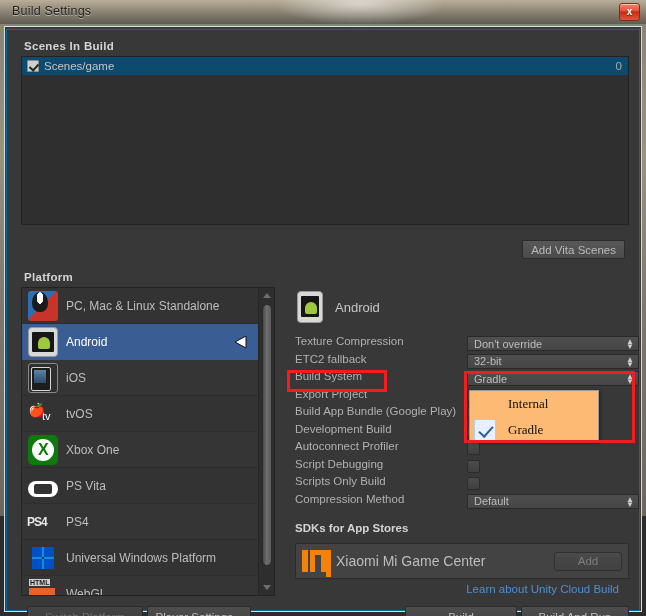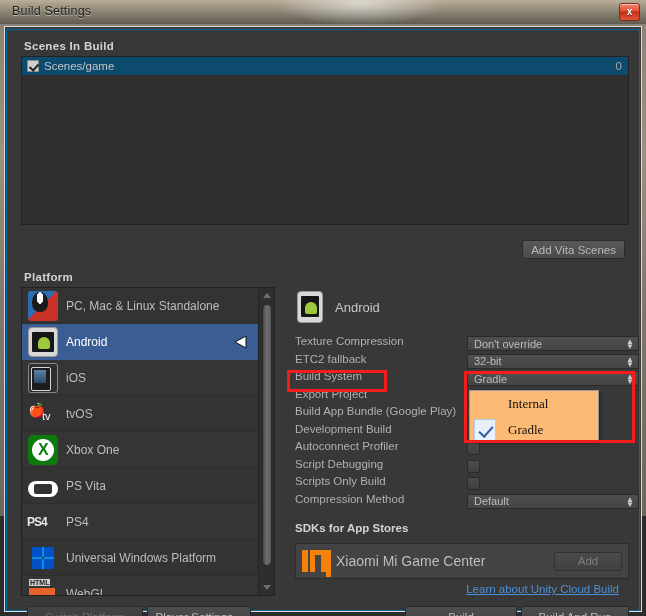--- a/index.html
+++ b/index.html
@@ -326,21 +326,20 @@
     width: 68px; height: 19px;
     background: linear-gradient(180deg,#4a4a4a,#414141);
     border: 1px solid #303030; border-radius: 3px;
     color: #7e7e7e; font-size: 11.5px;
     display: flex; align-items: center; justify-content: center;
     cursor: default;
   }
   #cloud-link {
     position: absolute; right: 20px; top: 553px;
     color: #4d8fd5; font-size: 11.5px;
-    text-decoration: underline;
     cursor: pointer;
   }
 
   
   .btn {
     position: absolute; height: 21px;
     background: linear-gradient(180deg,#4d4d4d,#434343);
     border: 1px solid #2b2b2b; border-radius: 2px;
     color: #bfbfbf; font-size: 11.5px;
     display: flex; align-items: center; justify-content: center;

